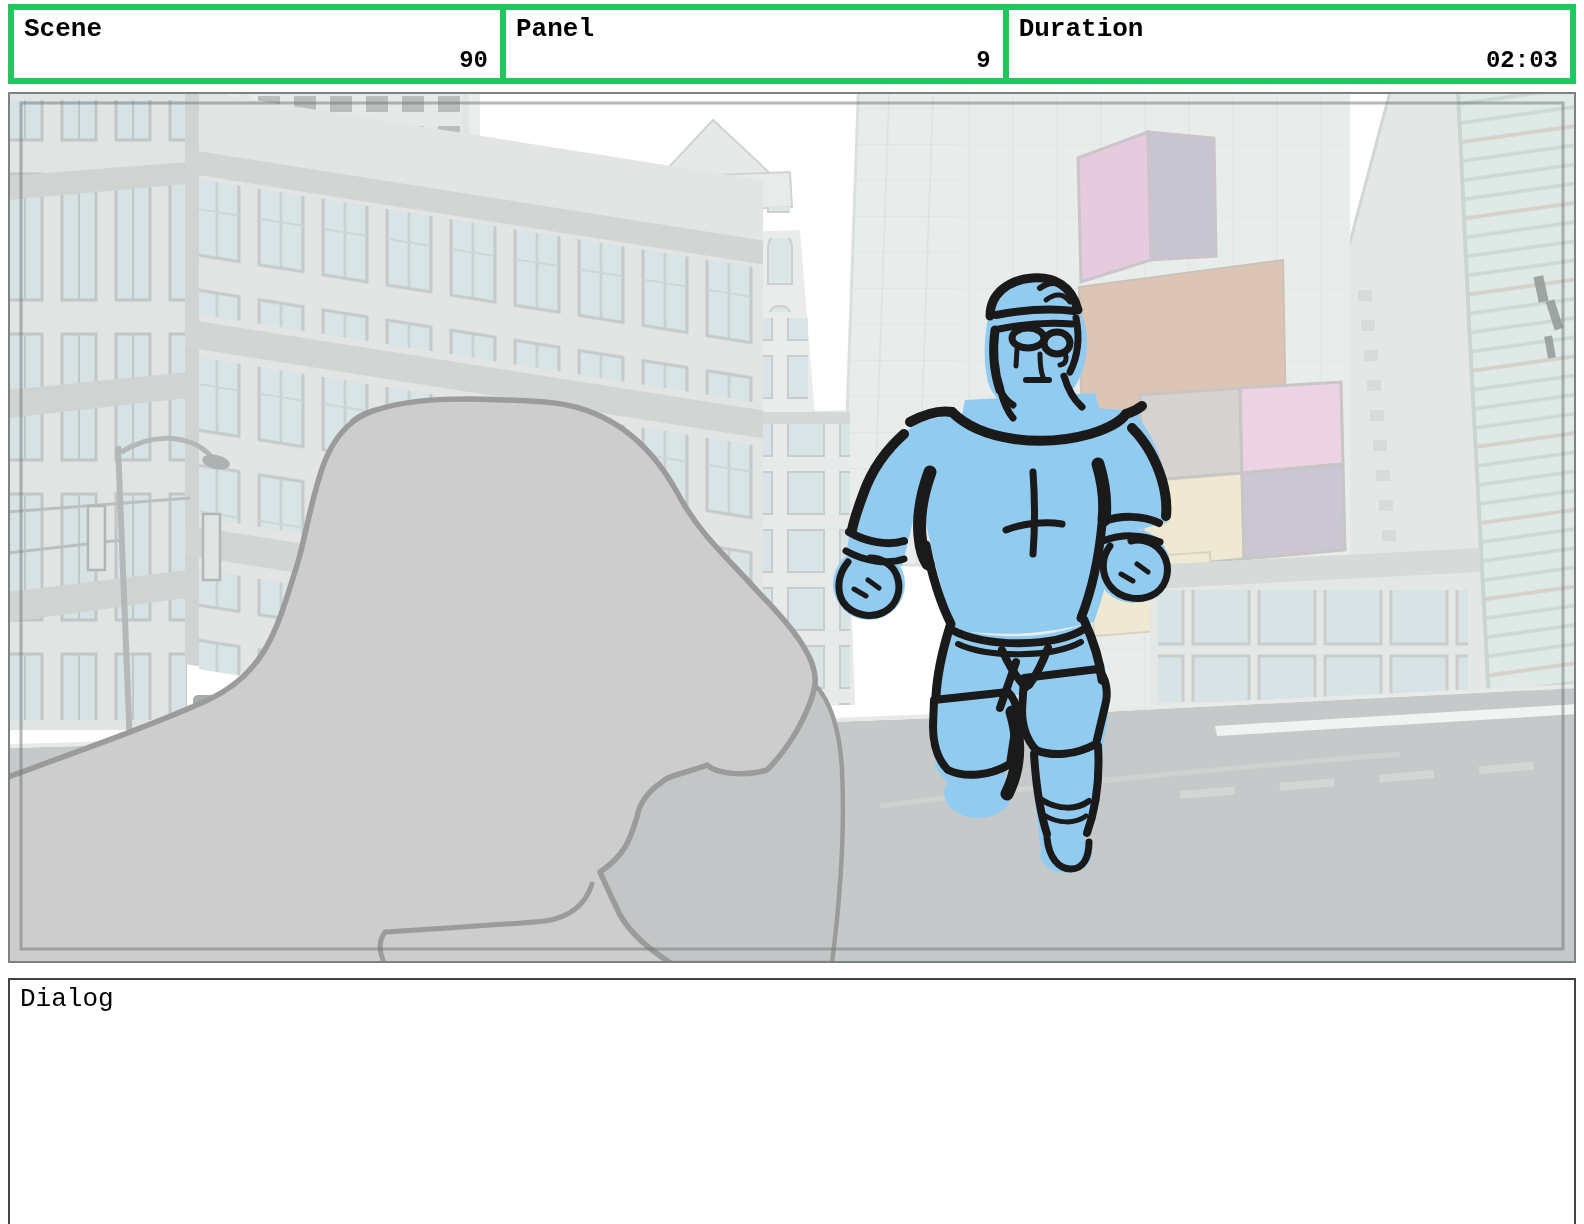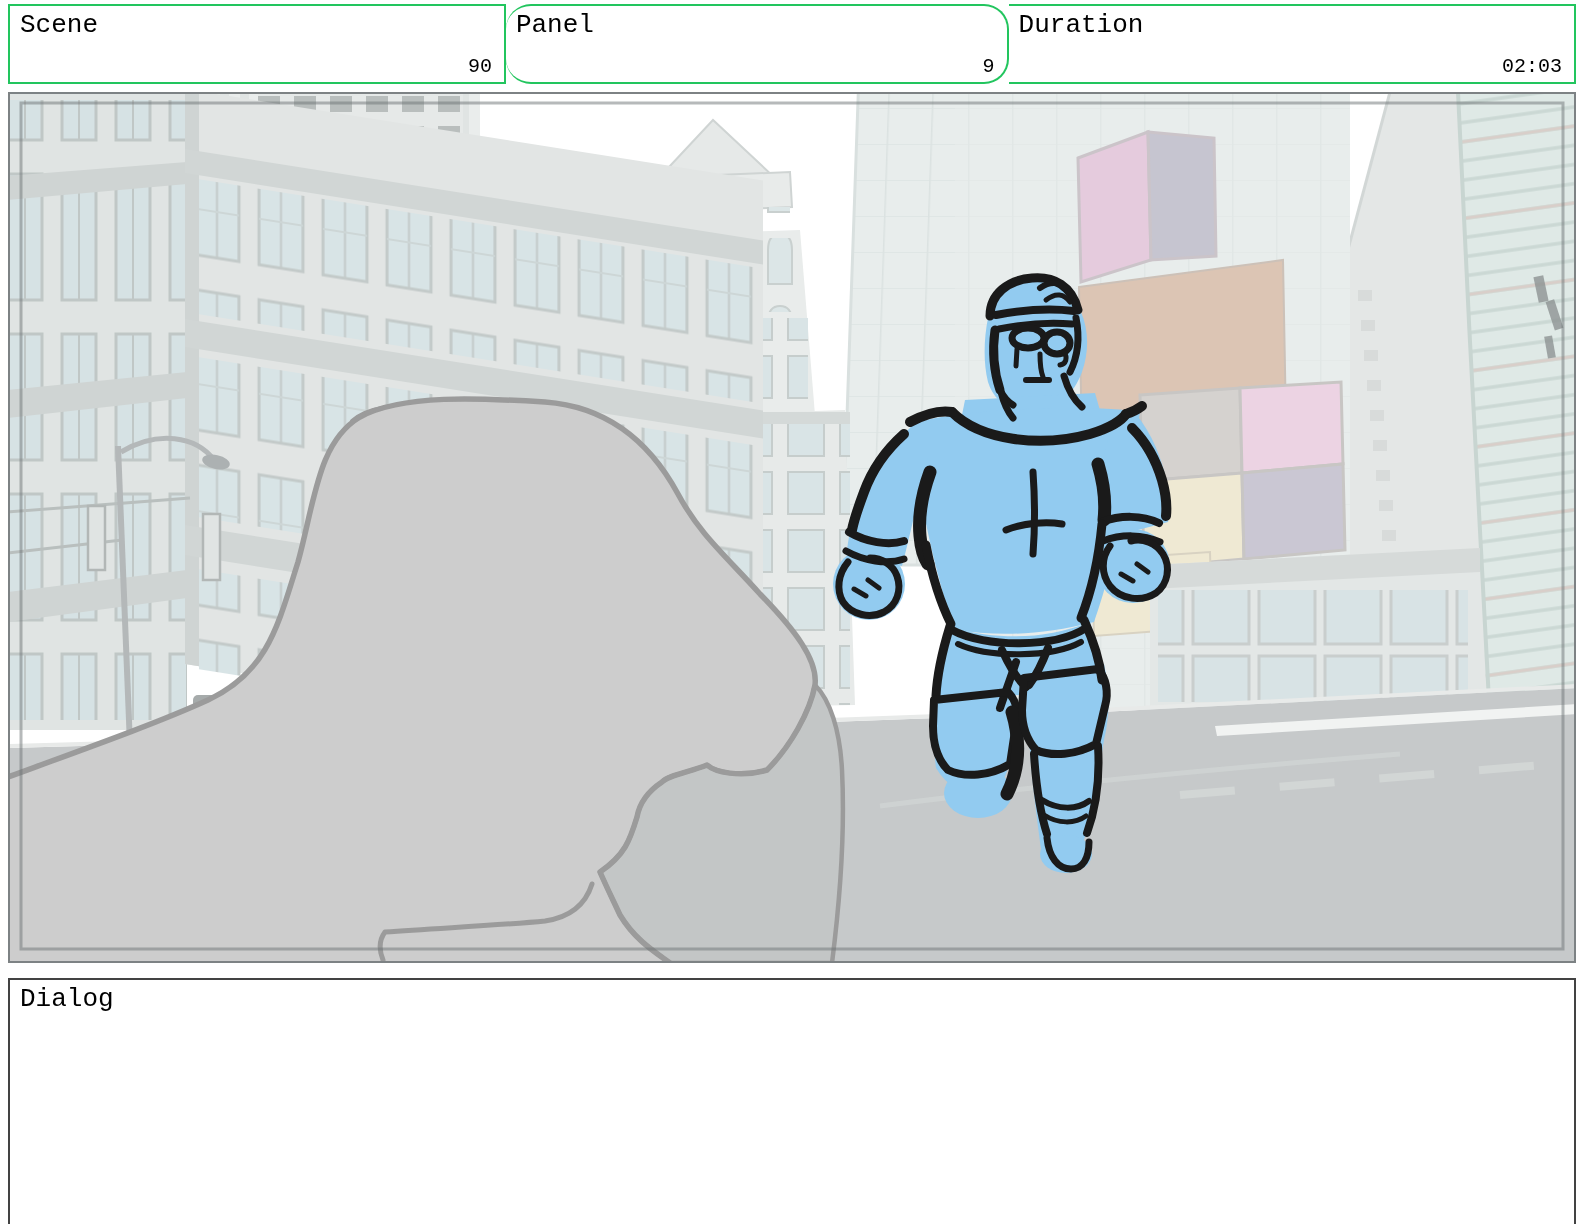--- a/index.html
+++ b/index.html
@@ -1,24 +1,24 @@
 <!DOCTYPE html>
 <html style="--character-fill: #92cbf0; --ink: #1a1a1a; --silhouette: #cdcdcd; --silhouette-dark: #c3c6c6; --silhouette-outline: #9b9b9b; --road: #c6c9ca; --sky: #ffffff; --window-tint: #d8e4e6; --building-light: #e9eceb; --building-mid: #e2e5e4; --billboard-pink: #e5cbdd; --billboard-mauve: #c6c5d0; --billboard-beige: #dcc5b4; --billboard-rose: #ecd3e3; --billboard-cream: #efe9d3; --billboard-lavender: #cac7d3; --banded-tower: #dfe9e6;"><head>
 <meta charset="utf-8">
 <style>
   html,body{margin:0;padding:0;background:#ffffff;}
   .page{position:relative;width:1584px;height:1224px;background:#fff;overflow:hidden;
         font-family:"Liberation Mono","DejaVu Sans Mono",monospace;color:#000;}
   
   .hdr{position:absolute;left:8px;top:4px;width:1568px;height:80px;display:flex;box-sizing:border-box;}
-  .cell{position:relative;box-sizing:border-box;border:2px solid #22c55e;height:100%;background:#fff;}
+  .cell{position:relative;box-sizing:border-box;border:6px solid #22c55e;height:100%;background:#fff;font-weight:bold;}
   .cell+.cell{border-left:none;}
-  .c1{width:515px;} .c2{width:520px;border-radius:25px;} .c3{width:587px;}
+  .c1{width:515px;} .c2{width:520px;} .c3{width:587px;}
   .cell .lbl{position:absolute;left:10px;top:4px;font-size:26px;letter-spacing:0px;}
-  .cell .val{position:absolute;right:12px;bottom:4px;font-size:20px;}
+  .cell .val{position:absolute;right:12px;bottom:4px;font-size:24px;}
   
   .panel{position:absolute;left:8px;top:92px;width:1568px;height:871px;box-sizing:border-box;
          border:2px solid #7d8284;background:#fff;overflow:hidden;}
   .panel svg{display:block;width:100%;height:100%;}
   
   .dlg{position:absolute;left:8px;top:978px;width:1568px;height:262px;box-sizing:border-box;
        border:2px solid #434343;background:#fff;}
   .dlg .lbl{position:absolute;left:10px;top:4px;font-size:26px;}
   .dlg .txt{position:absolute;left:10px;top:44px;right:10px;bottom:8px;font-size:24px;white-space:pre-wrap;}
   

